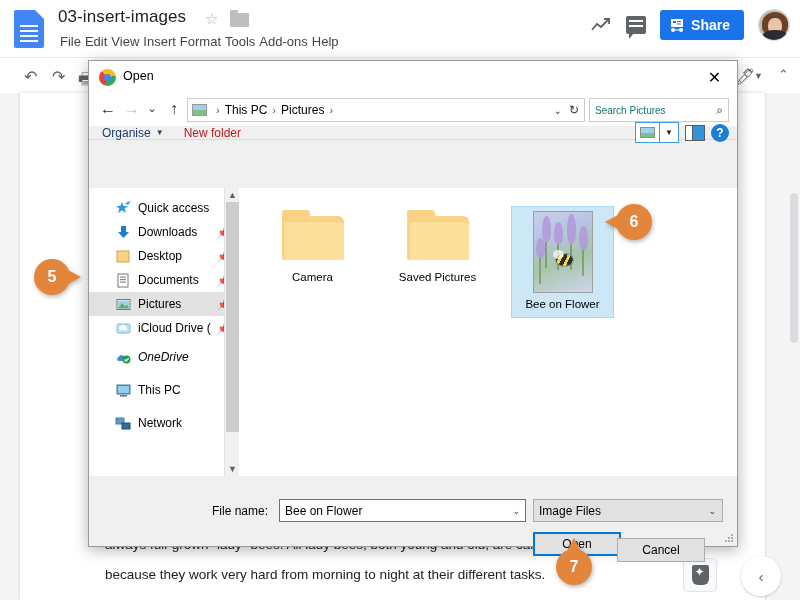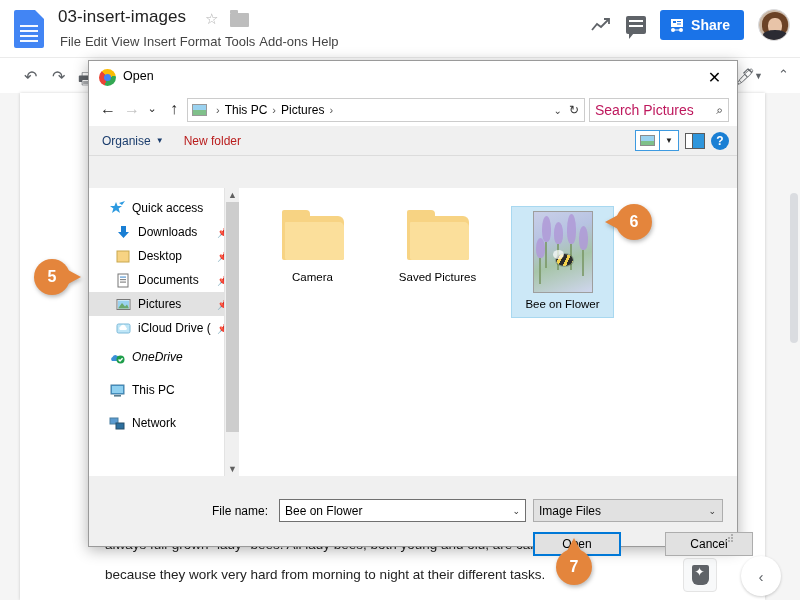--- a/index.html
+++ b/index.html
@@ -133,25 +133,25 @@
   }
   .addr-ic { width:15px; height:12px; background:linear-gradient(#9ad2f0 50%,#7fc08a 50%); border:1px solid #999; margin-right:4px;}
   .crumb { font-size:12px; color:#000; }
   .crumb-sep { font-size:11px; color:#555; margin:0 5px; }
   .addr-chev { position:absolute; right:22px; font-size:10px; color:#444; }
   .addr-refresh { position:absolute; right:5px; font-size:12px; color:#333; }
   .search-box {
     position:absolute; right:8px; top:4px; width:140px; height:24px;
     background:#fff; border:1px solid #ccc; display:flex; align-items:center; padding:0 5px;
   }
-  .search-box span:first-child { font-size:14px; color:#be185d; flex:1; }
+  .search-box span:first-child { font-size:10px; color:#0f766e; flex:1; }
   .search-mag { font-size:12px; color:#333; }
 
   .dlg-toolbar {
-    position:relative; height:30px; background:#f0f0f0;
+    position:relative; height:14px; background:#f0f0f0;
     border-bottom:1px solid #dcdcdc; display:flex; align-items:center;
   }
   .tb-item { font-size:12px; color:#1b3d6d; margin-left:13px; }
   .tb-item.plain { color:#b91c1c; }
   .tb-right { position:absolute; right:8px; display:flex; align-items:center; gap:6px; }
   .viewbtn {
     width:25px; height:21px; border:1px solid #3d9ae0; background:#fff;
     display:flex; align-items:center; justify-content:center;
   }
   .viewbtn .thumb { width:15px; height:11px; background:linear-gradient(#9ad2f0 55%,#7fc08a 55%); border:1px solid #8c8c8c;}
@@ -164,21 +164,21 @@
   .paneview i:last-child{ flex:1; background:#2f96dc; }
   .helpbtn {
     width:18px; height:18px; border-radius:50%; background:#1a7fd4; color:#fff;
     font-size:12px; font-weight:bold; display:flex; align-items:center; justify-content:center;
   }
 
   .dlg-body { position:absolute; left:0; top:127px; right:0; bottom:70px; background:#fff; display:flex; }
 
   .nav-pane { width:150px; position:relative; background:#fff; padding-top:8px; }
   .tree-item {
-    height:24px; display:flex; align-items:center; padding-left:20px; position:relative;
+    height:24px; display:flex; align-items:center; padding-left:26px; position:relative;
     font-size:12px; color:#000;
   }
   .tree-item.indent { padding-left:26px; }
   .tree-item.sel { background:#e2e2e2; }
   .tree-ic { width:17px; height:15px; margin-right:6px; flex:none; position:relative; }
   .pin { position:absolute; right:9px; font-size:10px; color:#8a8a8a; }
   .nav-scroll {
     position:absolute; right:0; top:0; bottom:0; width:15px; background:#f0f0f0;
     border-left:1px solid #e3e3e3;
   }
@@ -231,21 +231,21 @@
   .type-select {
     position:absolute; left:444px; top:7px; width:190px; height:23px; background:#e1e1e1;
     border:1px solid #adadad; display:flex; align-items:center; padding:0 5px; font-size:12px; color:#000;
   }
   .type-select .chev { position:absolute; right:6px; font-size:9px; color:#333; }
   .btn {
     position:absolute; top:40px; width:88px; height:24px; background:#e1e1e1; border:1px solid #adadad;
     display:flex; align-items:center; justify-content:center; font-size:12px; color:#000;
   }
   .btn.open { left:444px; border:2px solid #0078d7; background:#e1e1e1; }
-  .btn.cancel { left:576px; }
+  .btn.cancel { left:528px;margin-top:6px; }
   .resize-grip { position:absolute; right:3px; bottom:2px; width:10px; height:10px; }
   .resize-grip i { position:absolute; width:2px; height:2px; background:#aeaeae; }
 
   
   .callout {
     position:absolute; width:36px; height:36px; border-radius:50%;
     display:flex; align-items:center; justify-content:center;
     color:#fff; font-size:16px; font-weight:bold;
     filter: drop-shadow(1px 2px 2px rgba(0,0,0,.28));
     z-index:50;

